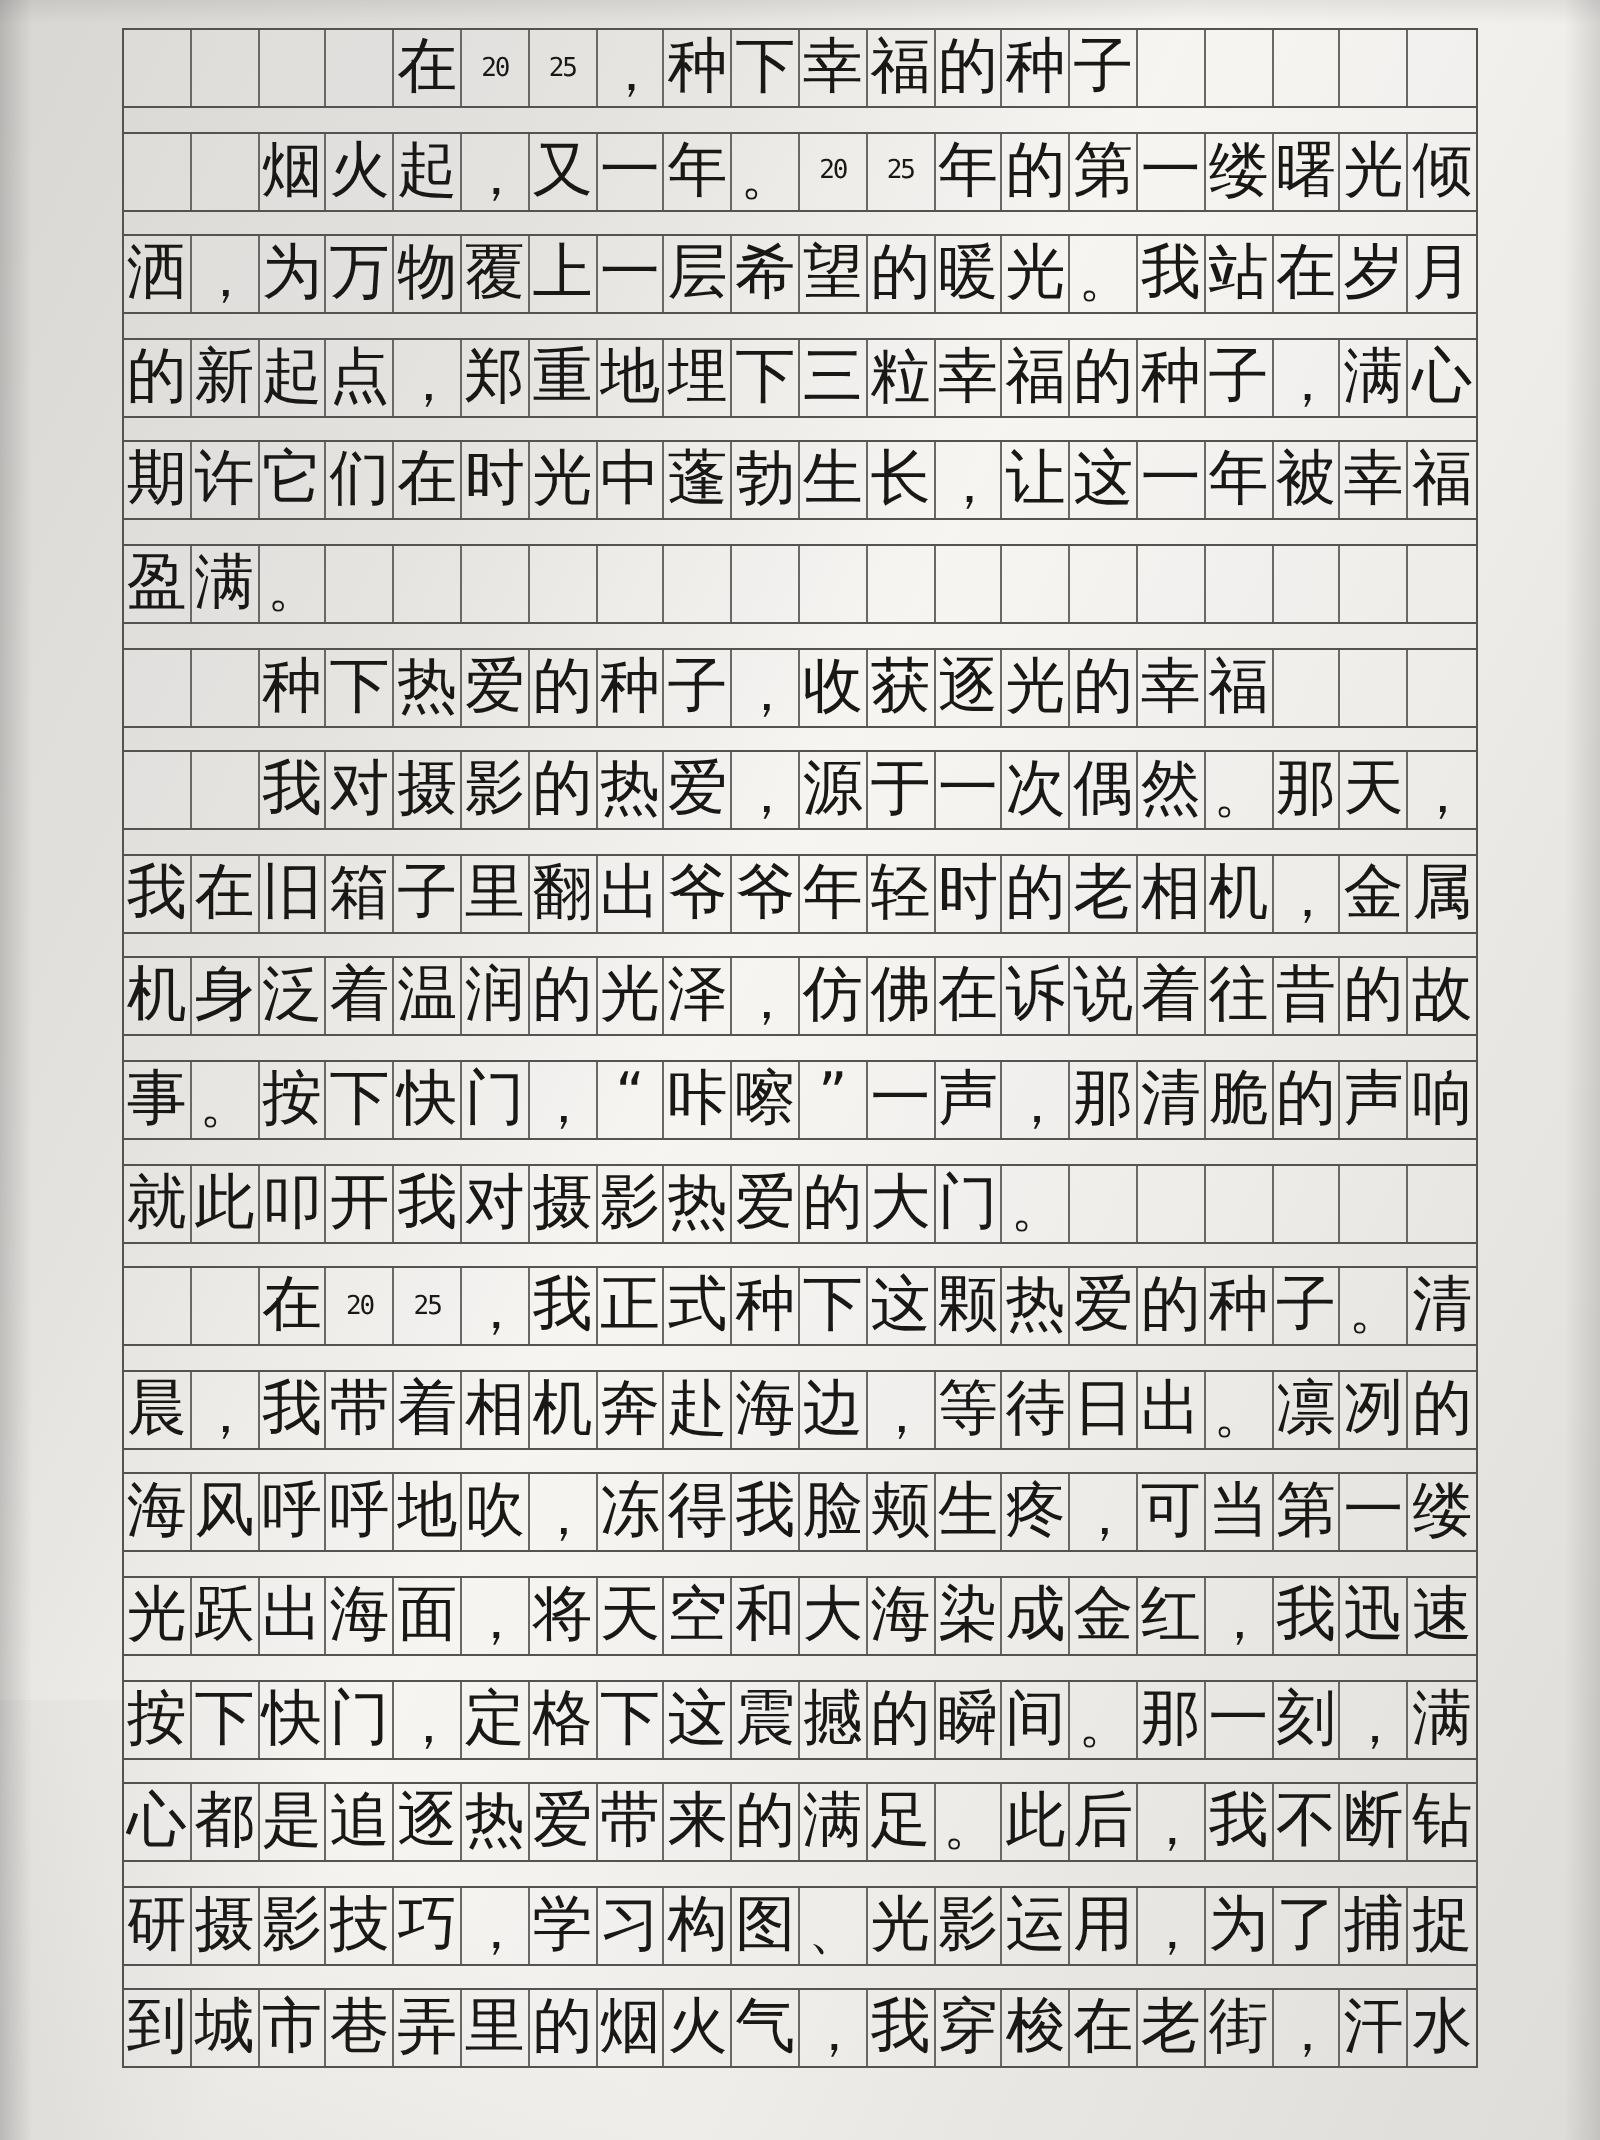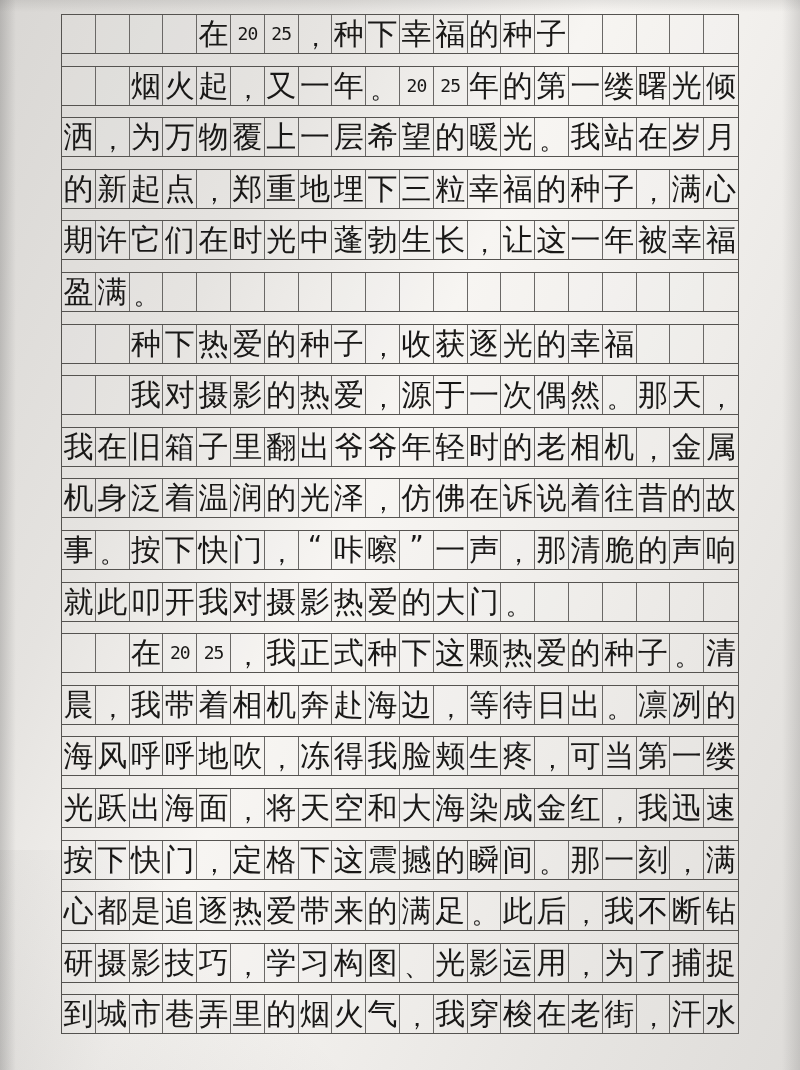--- a/index.html
+++ b/index.html
@@ -72,21 +72,21 @@
     overflow: hidden;
     font-size: 30px;
     line-height: 1;
     color: #191817;
     font-family: "DejaVu Sans", sans-serif;
   }
   .g-cell:last-child { border-right: none; }
 
   
   .g-cell.num {
-    font-size: 18px;
+    font-size: 13px;
     letter-spacing: -1px;
     font-family: "DejaVu Sans Mono", monospace;
   }
   
   .g-cell.punct {
     align-items: flex-end;
     justify-content: flex-start;
     padding: 0 0 3px 4px;
     font-size: 26px;
   }

